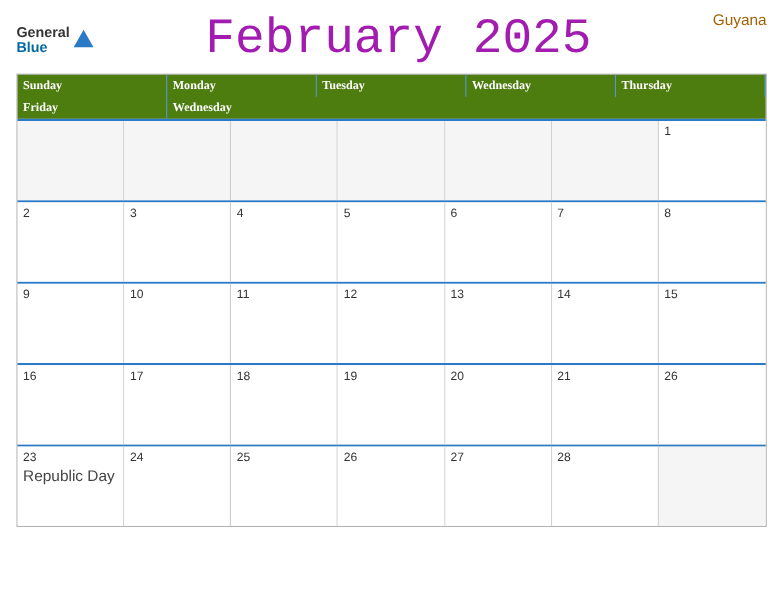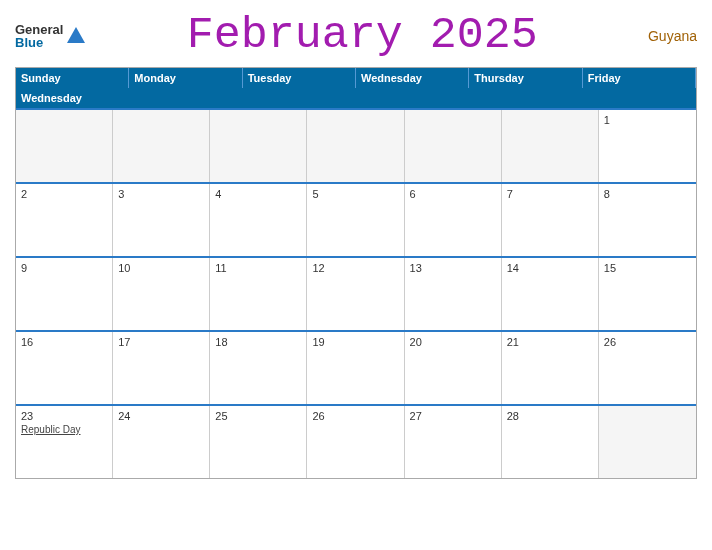--- a/index.html
+++ b/index.html
@@ -11,21 +11,20 @@
       overflow: hidden;
     }
     .page {
       width: 712px;
       height: 550px;
       background: #fff;
       padding: 10px 15px 10px 15px;
     }
     .header {
       display: flex;
-      align-items: center;
       justify-content: space-between;
       margin-bottom: 6px;
     }
     .logo {
       display: flex;
       align-items: center;
       gap: 0px;
     }
     .logo-text-general {
       font-size: 13px;
@@ -57,22 +56,23 @@
       color: #a16207;
       text-align: right;
       min-width: 60px;
     }
     .calendar {
       border: 1px solid #aaa;
       width: 100%;
     }
     .cal-header-row {
       display: grid;
-      grid-template-columns: repeat(6, 1fr);
-      background: #0369a1;
+      grid-template-columns: repeat(5, 1fr);
+      background: #4d7c0f;
+      font-family: Liberation Serif, serif;
     }
     .cal-header-cell {
       color: #fff;
       font-size: 11px;
       font-weight: bold;
       padding: 4px 5px;
       border-right: 1px solid #5599d4;
       text-align: left;
     }
     .cal-header-cell:last-child {
@@ -101,25 +101,24 @@
     }
     .cal-cell.empty {
       background: #f5f5f5;
     }
     .day-num {
       font-size: 11px;
       color: #333;
       display: block;
     }
     .day-event {
-      font-size: 10px;
+      font-size: 14px;
       color: #444;
       margin-top: 2px;
       display: block;
-      text-decoration: underline;
     }
   </style>
 </head>
 <body>
 
 <div class="page">
   <div class="header">
     <div class="logo">
       <div style="display:flex;flex-direction:column;line-height:1.1;">
         <span class="logo-text-general">General</span>

